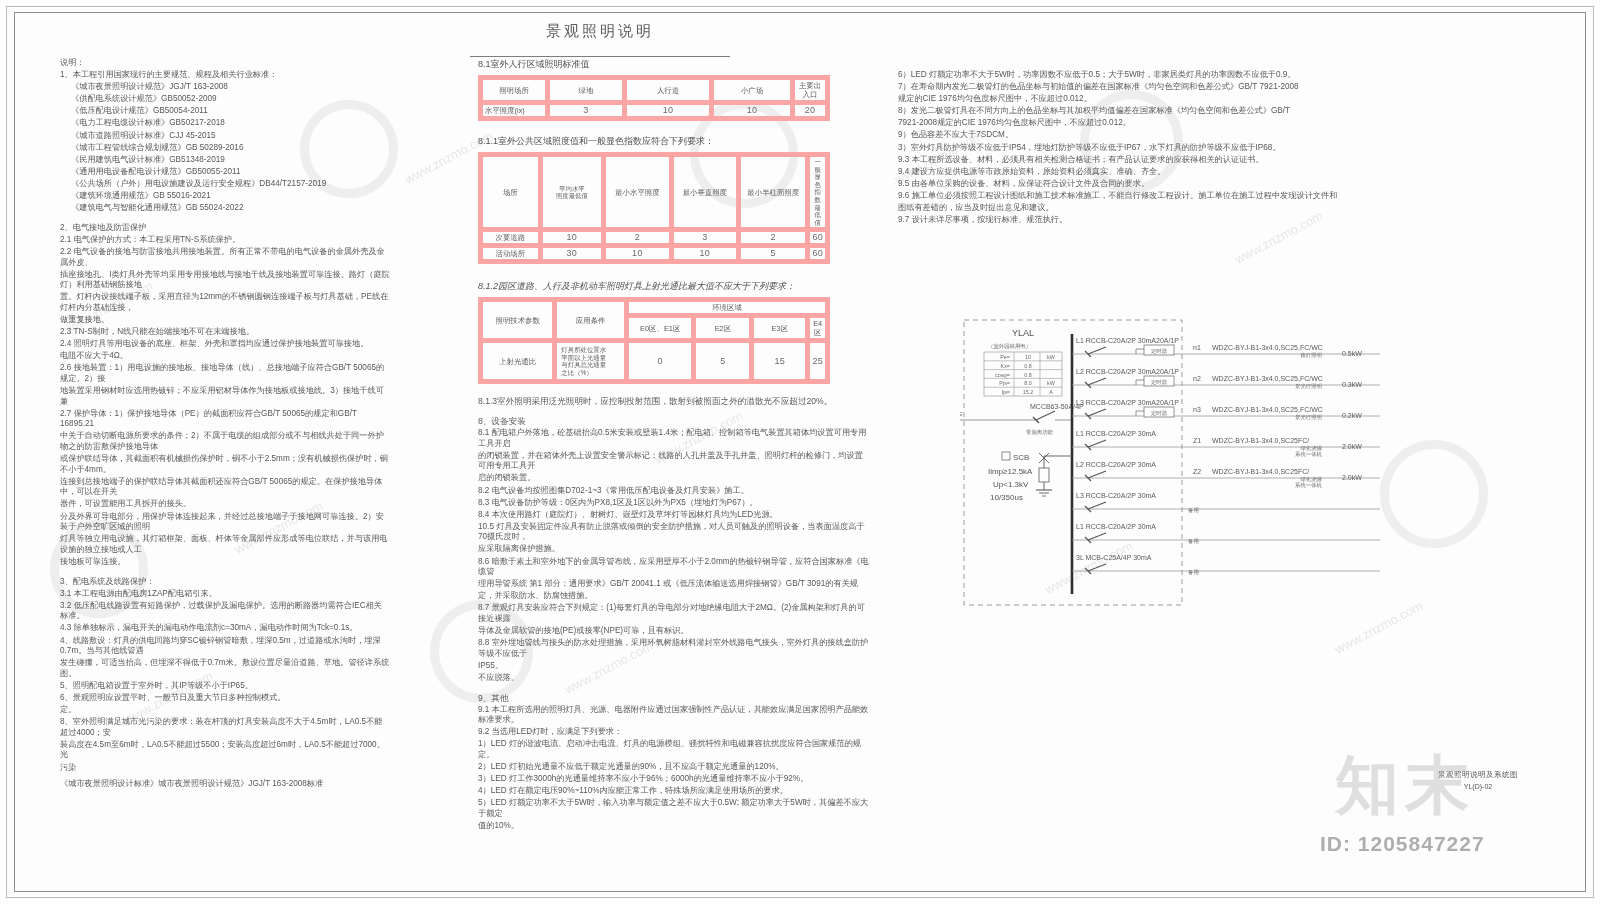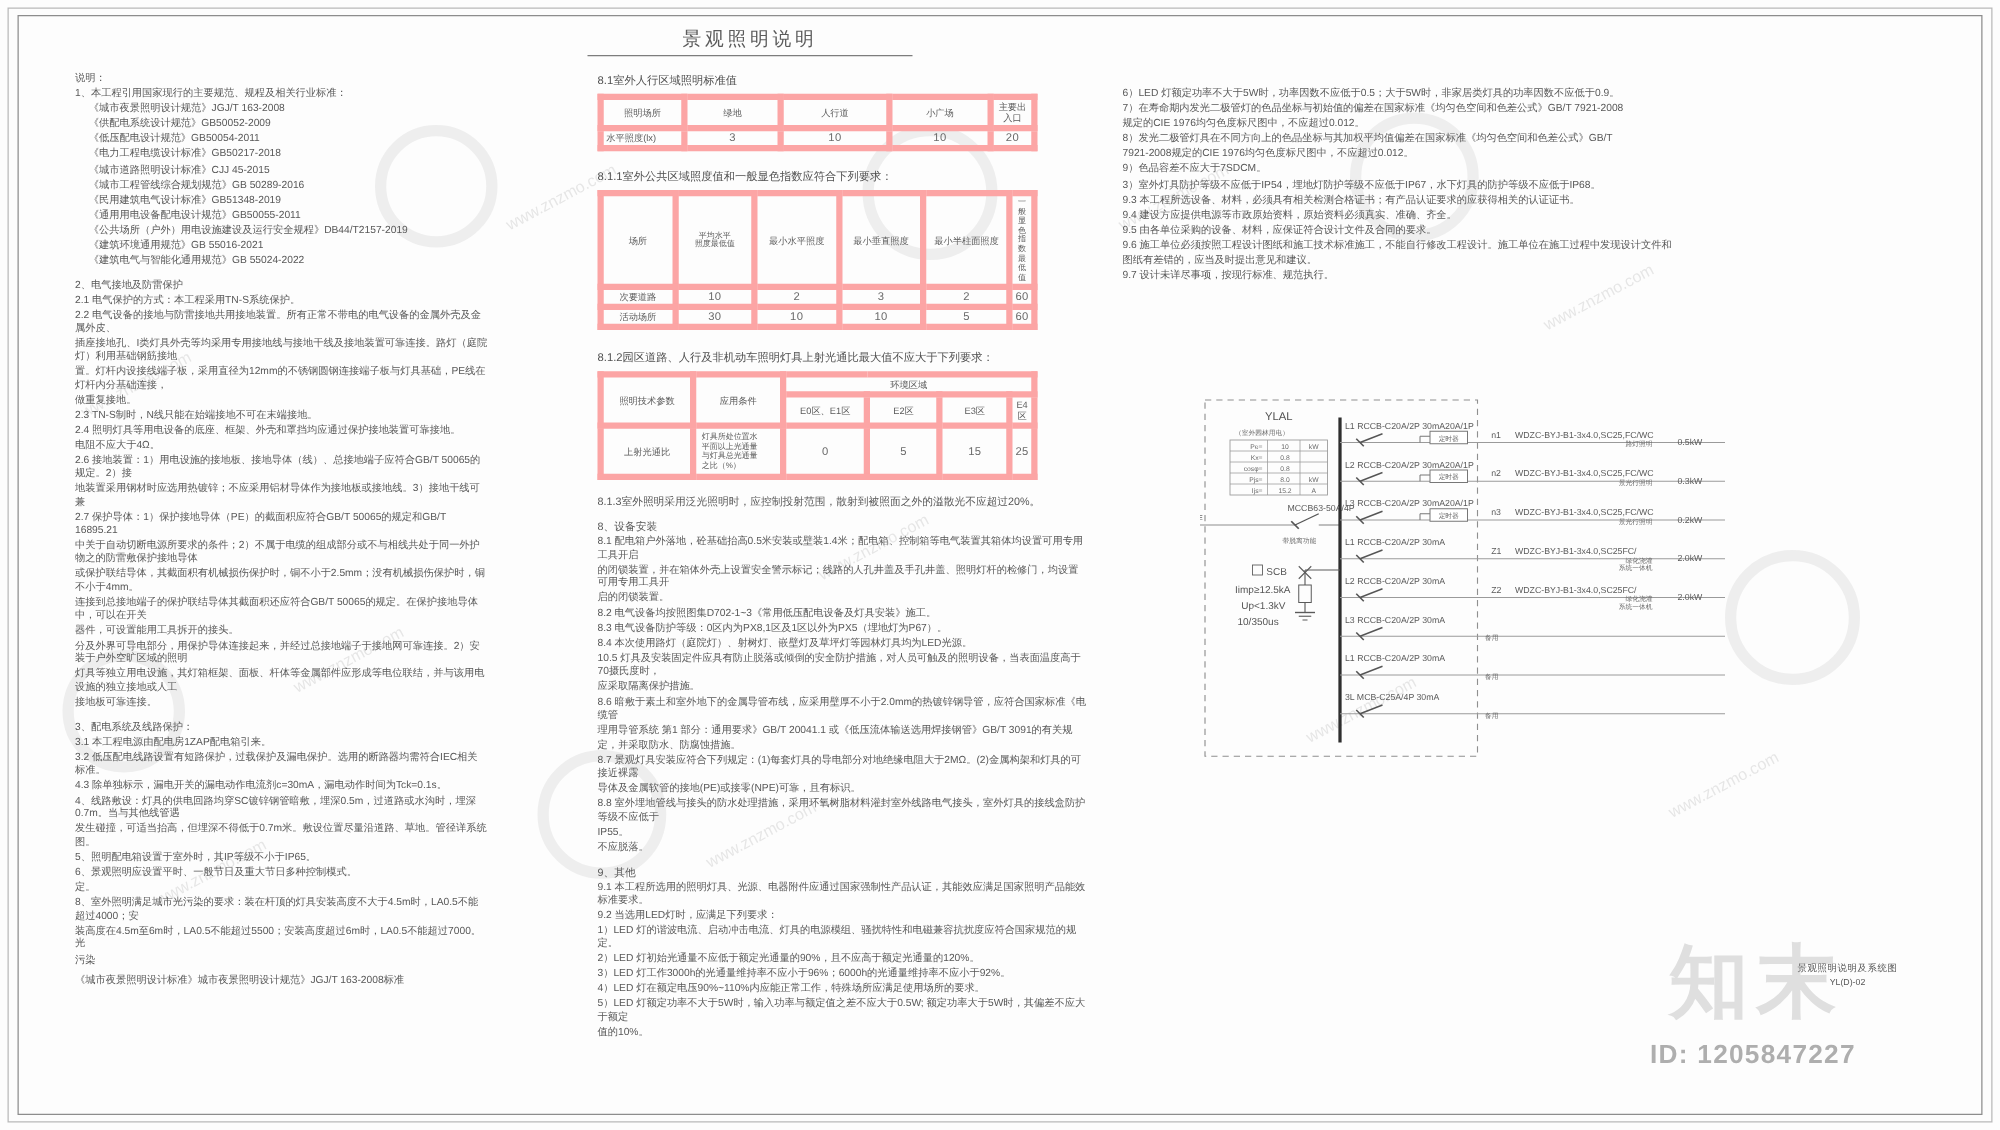--- a/index.html
+++ b/index.html
@@ -15,21 +15,21 @@
 
   
   .col{position:absolute;top:0;}
   #col-left{left:60px;top:58px;width:330px;}
   #col-mid{left:478px;top:58px;width:392px;}
   #col-right{left:898px;top:58px;width:500px;}
 
   .title-main{
     position:absolute;left:470px;top:22px;width:260px;text-align:center;
     font-size:15px;letter-spacing:3px;color:#5b5b5b;
-    border-bottom:1px solid #7d7d7d;padding-bottom:3px;
+    border-bottom:1px solid #7d7d7d;padding-bottom:15px;
   }
 
   p.ln{margin:0 0 1.5px 0;font-size:8.2px;line-height:10.6px;color:#585858;white-space:pre-wrap;}
   p.ln.ind1{padding-left:11px;}
   p.gap{margin-top:9px;}
   .sec-title{font-size:9px;margin:0 0 4px 0;color:#505050;}
 
   
   table.t{border-collapse:collapse;margin:3px 0 6px 0;font-size:7.4px;color:#5a5a5a;}
   table.t td,table.t th{
@@ -192,21 +192,21 @@
         <td>活动场所</td>
         <td class="num">30</td>
         <td class="num">10</td>
         <td class="num">10</td>
         <td class="num">5</td>
         <td class="num">60</td>
       </tr>
     </tbody>
       </table>
 
-    <p class="sec-title" style="margin-top:16px;">8.1.2园区道路、人行及非机动车照明灯具上射光通比最大值不应大于下列要求：</p>
+    <p class="sec-title" style="margin-top:16px;font-style:italic;">8.1.2园区道路、人行及非机动车照明灯具上射光通比最大值不应大于下列要求：</p>
     <table class="t" id="table3" style="width:352px;">
       <tbody>
           <tr>
         <td rowspan="2" style="width:70px;">照明技术参数</td>
         <td rowspan="2" style="width:66px;">应用条件</td>
         <td colspan="4">环境区域</td>
       </tr>
       <tr>
         <td style="width:62px;">E0区、E1区</td>
         <td style="width:52px;">E2区</td>

